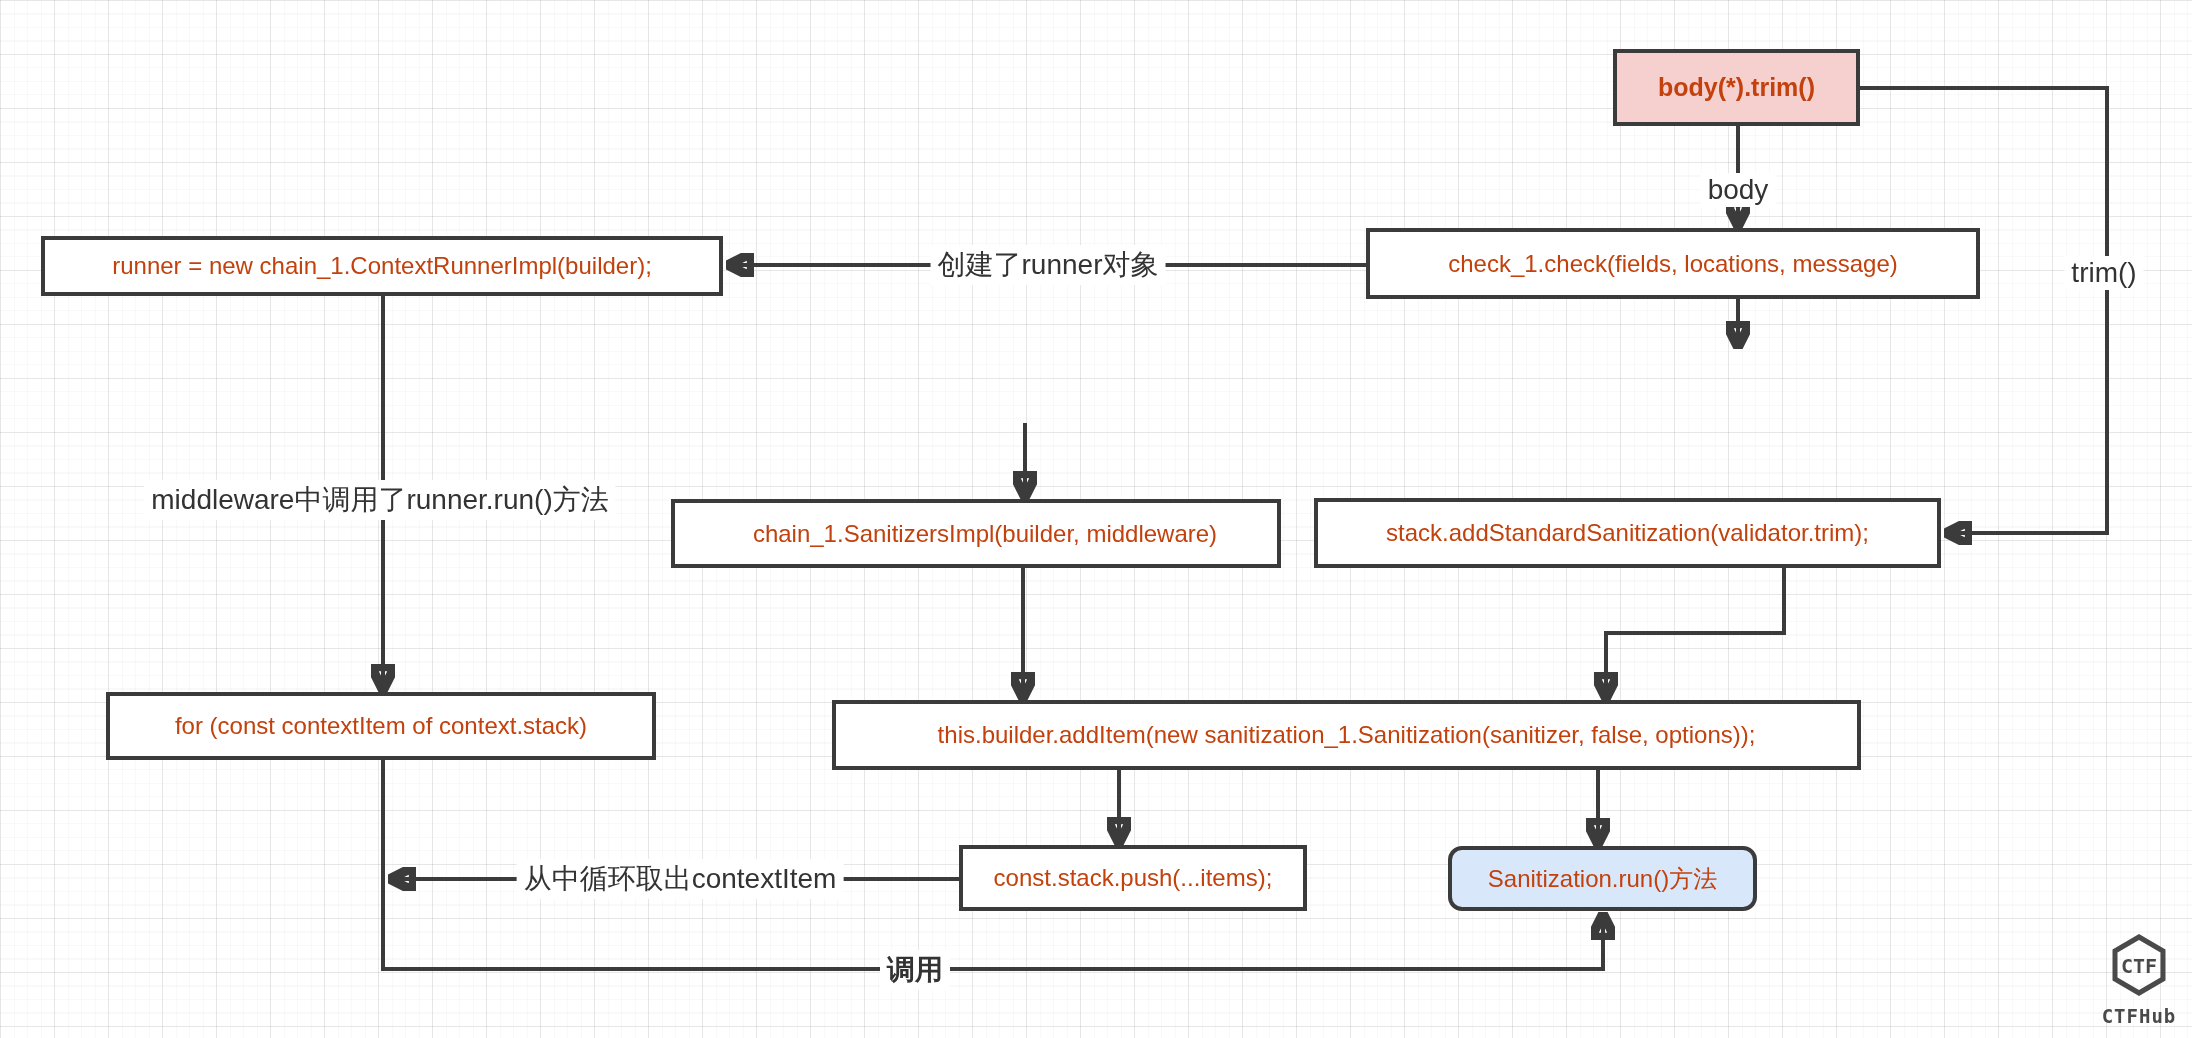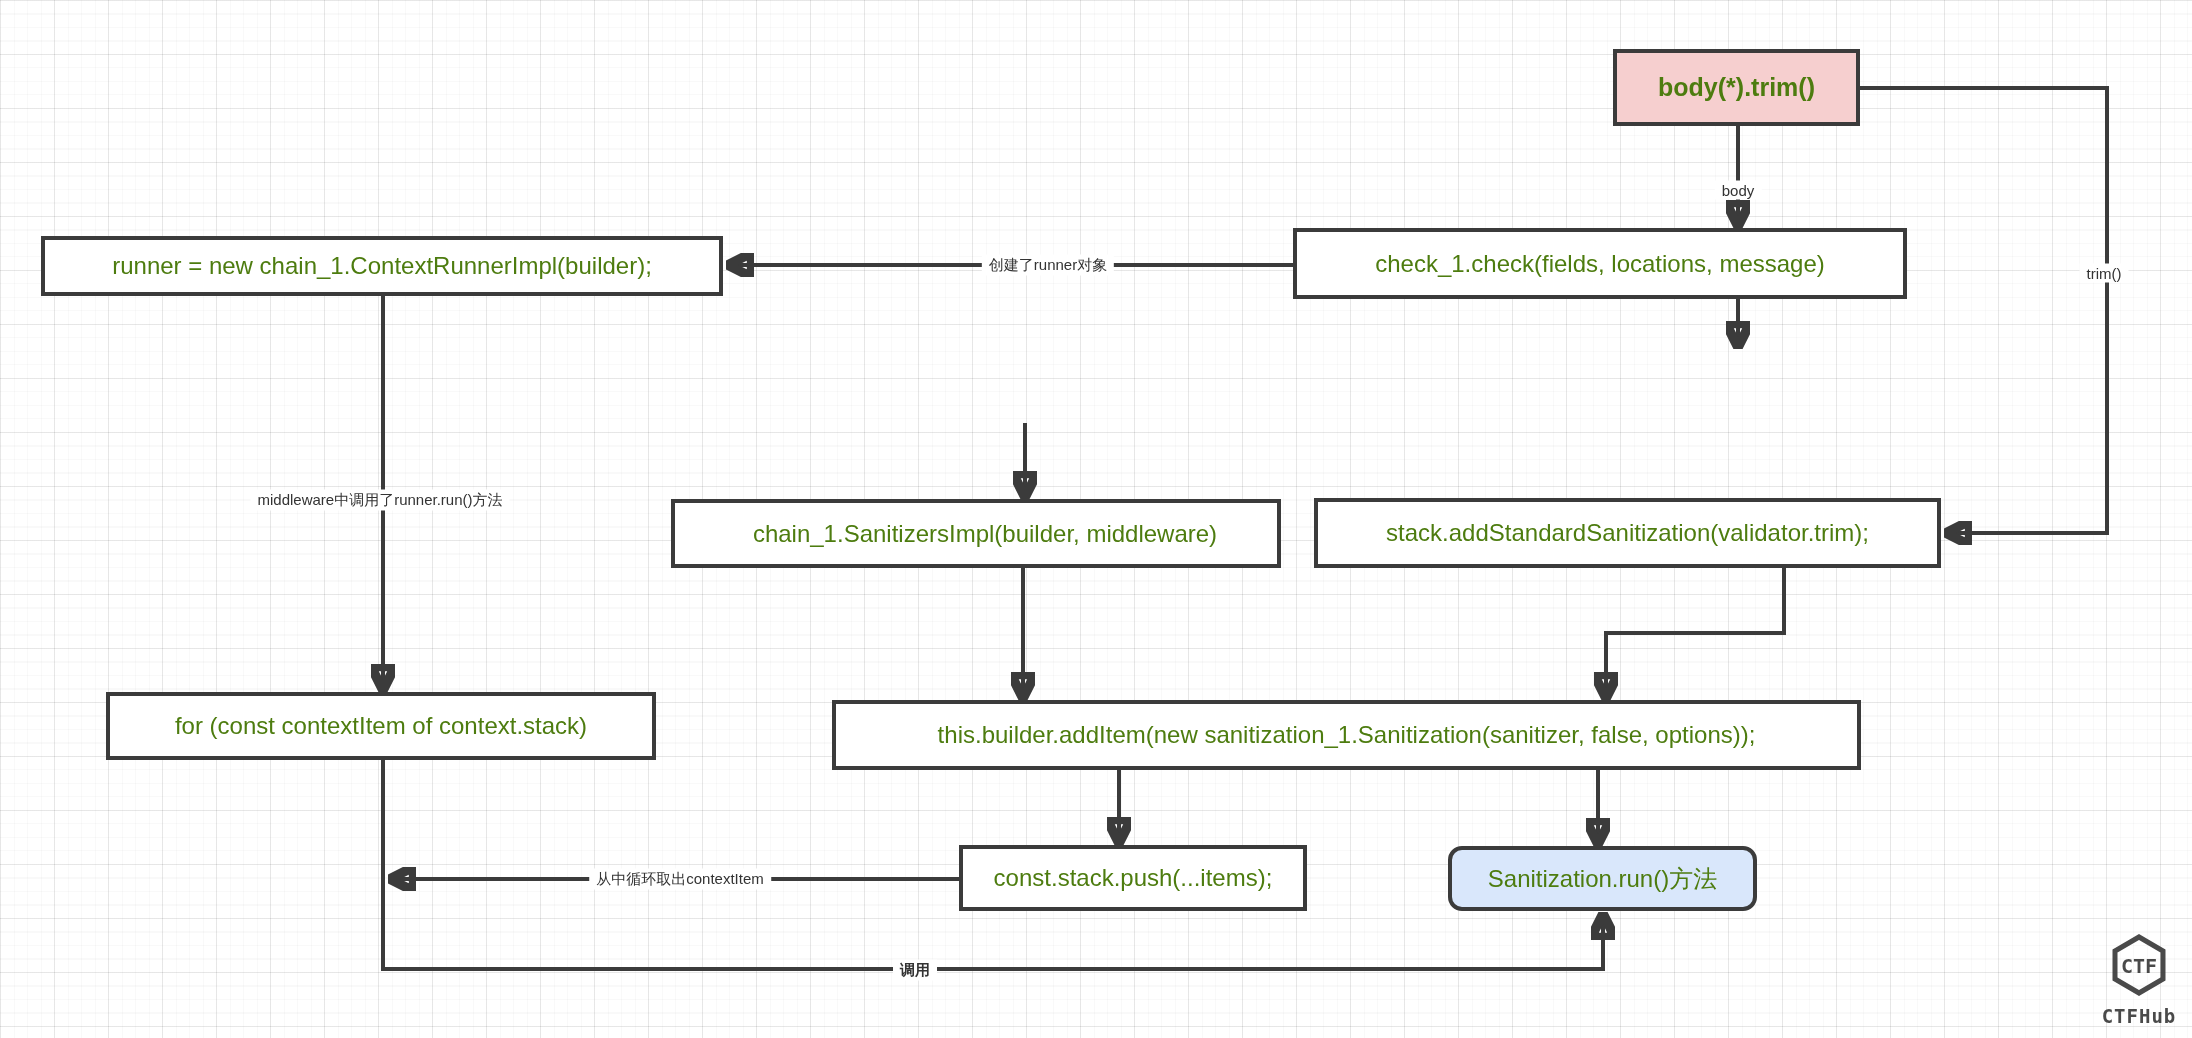--- a/index.html
+++ b/index.html
@@ -18,34 +18,34 @@
       repeating-linear-gradient(to right, rgba(0,0,0,0.075) 0 1px, transparent 1px 54px),
       repeating-linear-gradient(to bottom, rgba(0,0,0,0.075) 0 1px, transparent 1px 54px);
   }
   #edges{position:absolute;left:0;top:0;width:2192px;height:1038px;}
   #edges path{fill:none;stroke:#3b3b3b;stroke-width:4;}
   .node{
     position:absolute;
     box-sizing:border-box;
     border:4px solid #3b3b3b;
     background:#ffffff;
-    color:#4d7c0f;
+    color:#c2410c;
     display:flex;align-items:center;justify-content:center;
     font-size:24px;
     white-space:nowrap;
     z-index:2;
   }
   .node.pink{background:#f6cfcf;font-weight:bold;font-size:25px;}
   .node.blue{background:#d9e7fb;border-radius:14px;}
   .edge-label{
     position:absolute;
     transform:translate(-50%,-50%);
     background:#ffffff;
     color:#333333;
-    font-size:15px;
+    font-size:28px;
     white-space:nowrap;
     padding:1px 7px;
     z-index:3;
     text-align:left;
   }
   #watermark{
     position:absolute;left:2086px;top:933px;width:106px;height:102px;
     z-index:1;opacity:.92;
   }
   #watermark text{fill:#3b3b3b;font-family:"DejaVu Sans Mono","Liberation Mono",monospace;font-weight:bold;}
@@ -70,21 +70,21 @@
     <path d="M1784,568 L1784,633 L1606,633 L1606,696" marker-end="url(#arrow)"></path>
     <path d="M1119,770 L1119,841" marker-end="url(#arrow)"></path>
     <path d="M1598,770 L1598,842" marker-end="url(#arrow)"></path>
     <path d="M959,879 L392,879" marker-end="url(#arrow)"></path>
     <path d="M383,296 L383,688" marker-end="url(#arrow)"></path>
     <path d="M383,760 L383,969 L1603,969 L1603,916" marker-end="url(#arrow)"></path>
   </svg>
 
   <div class="node pink" style="left:1613px;top:49px;width:247px;height:77px;">body(*).trim()</div>
 
-  <div class="node" style="left:1293px;top:228px;width:614px;height:71px;">check_1.check(fields, locations, message)</div>
+  <div class="node" style="left:1366px;top:228px;width:614px;height:71px;">check_1.check(fields, locations, message)</div>
 
   <div class="node" style="left:41px;top:236px;width:682px;height:60px;">runner = new chain_1.ContextRunnerImpl(builder);</div>
 
 
   <div class="node" style="left:671px;top:499px;width:610px;height:69px;padding-left:18px;">chain_1.SanitizersImpl(builder, middleware)</div>
 
   <div class="node" style="left:1314px;top:498px;width:627px;height:70px;">stack.addStandardSanitization(validator.trim);</div>
 
   <div class="node" style="left:106px;top:692px;width:550px;height:68px;">for (const contextItem of context.stack)</div>
 

